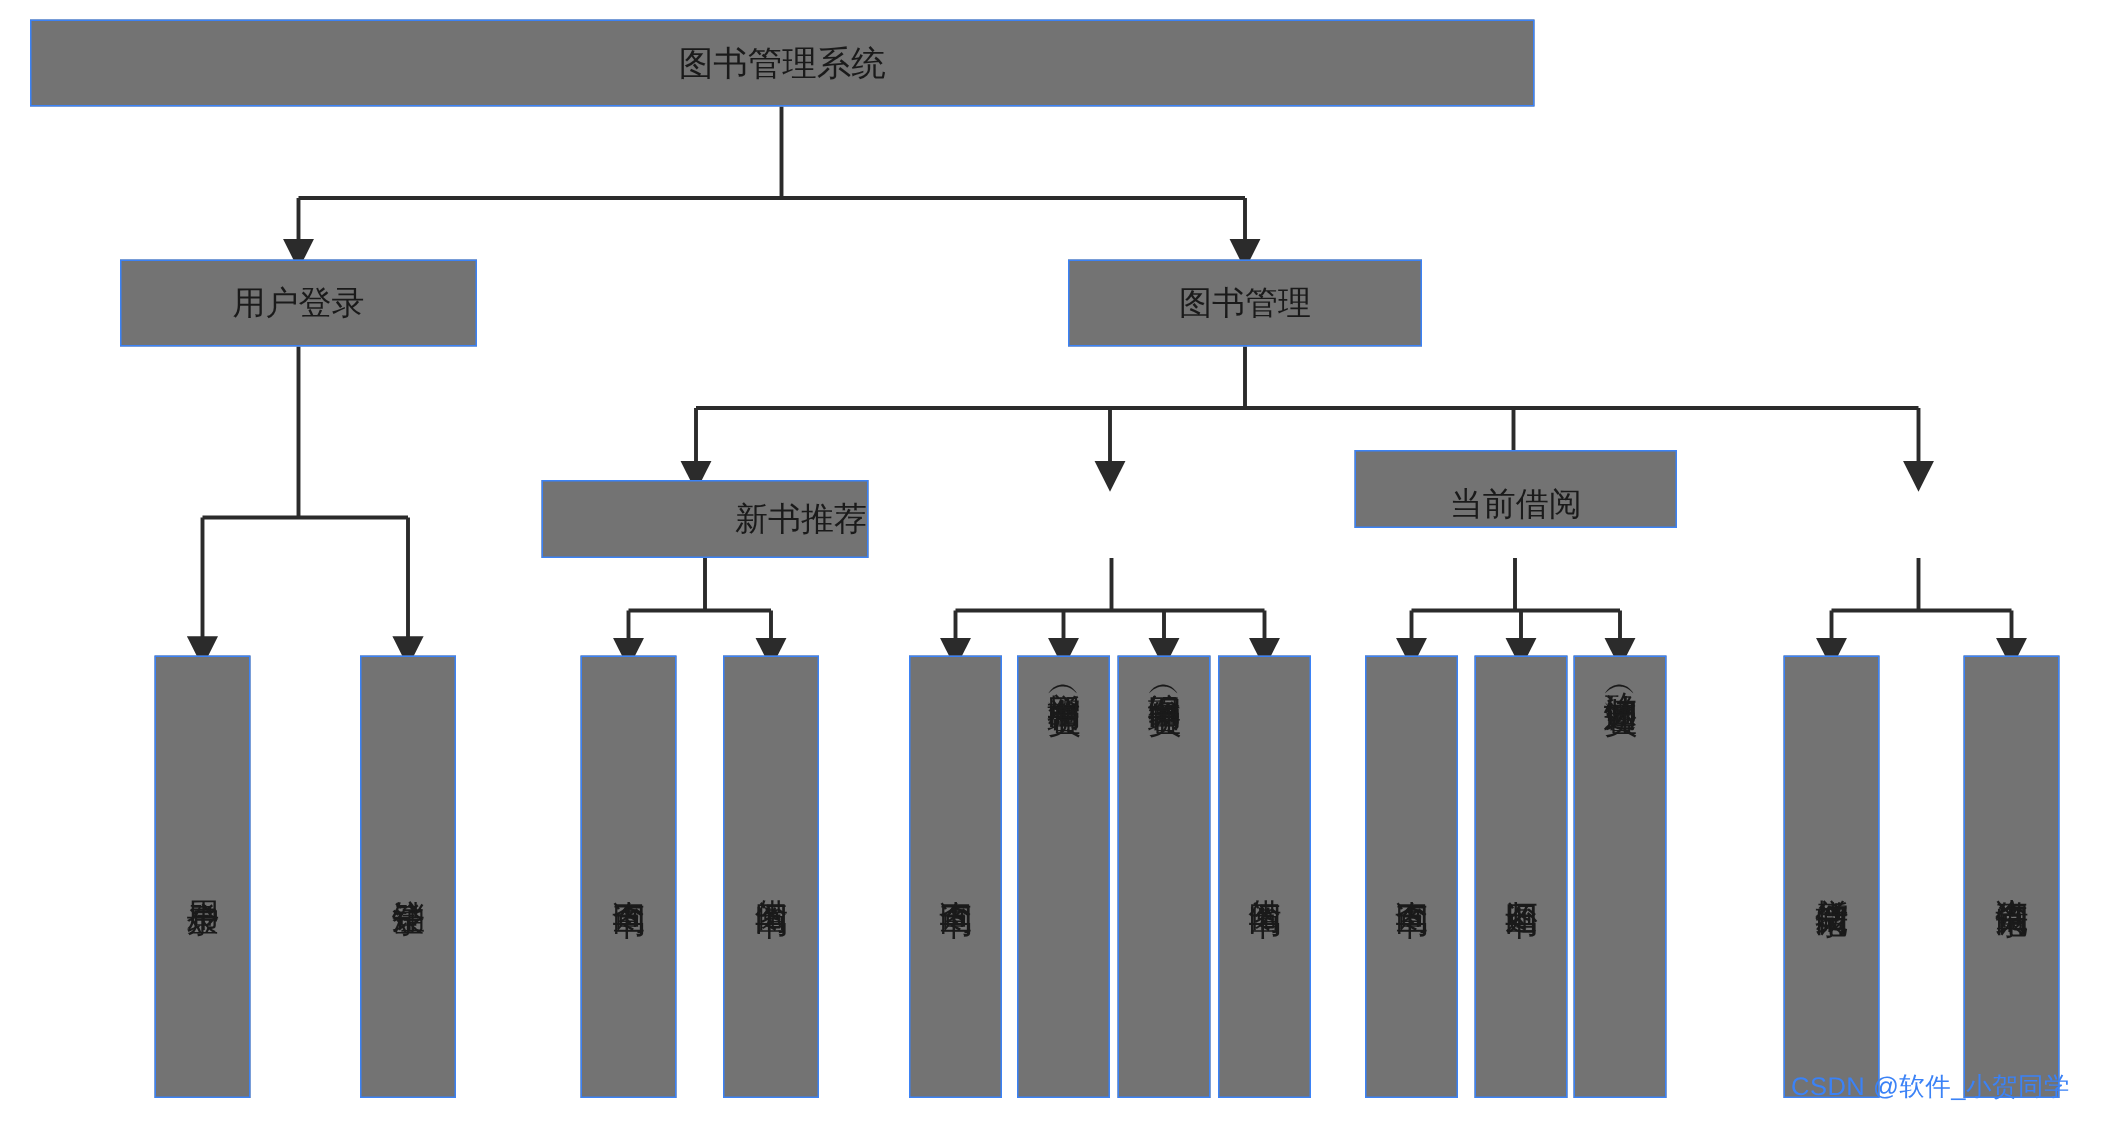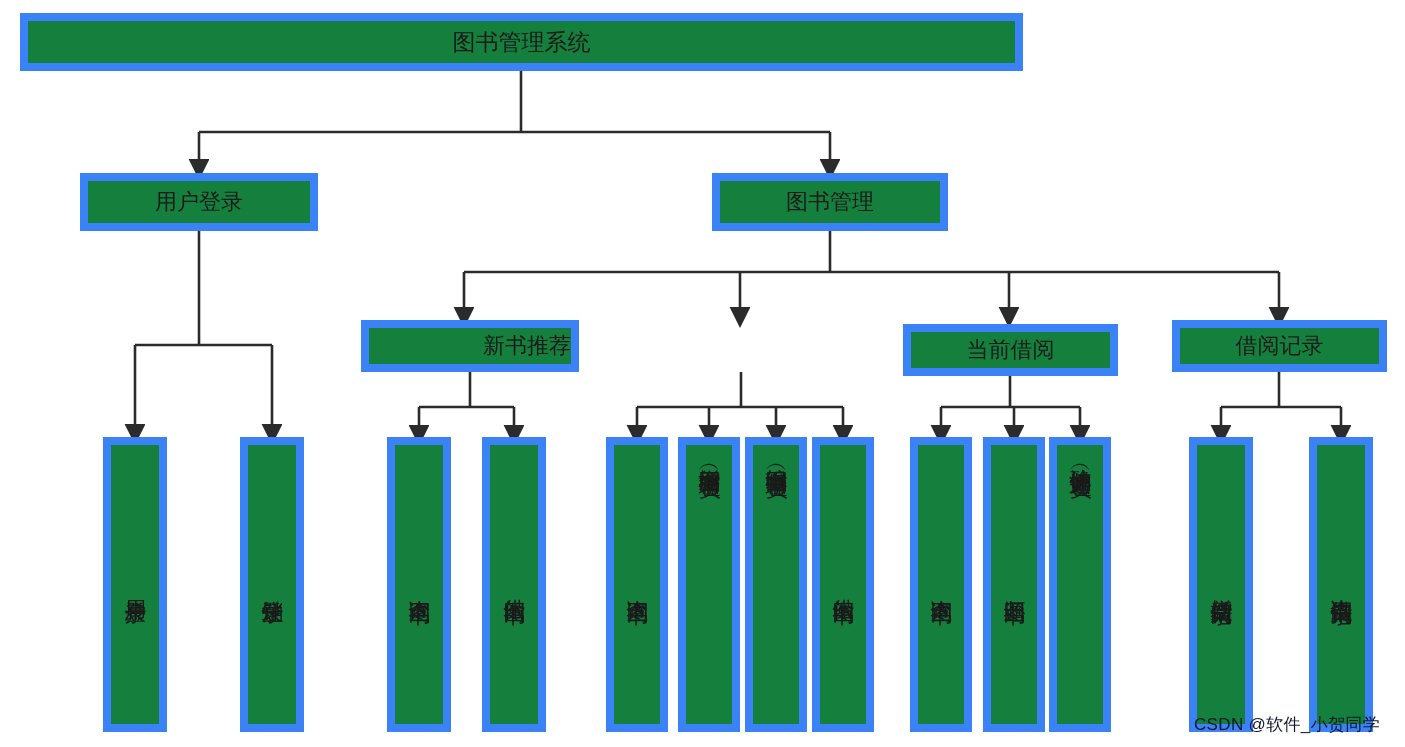--- a/index.html
+++ b/index.html
@@ -20,22 +20,22 @@
   #edges {
     position: absolute;
     left: 0;
     top: 0;
     width: 1405px;
     height: 747px;
   }
   .node {
     position: absolute;
     box-sizing: border-box;
-    border: 8px solid #3b82f6;
-    background: #15803d;
+    border: 1px solid #3b82f6;
+    background: #737373;
     display: flex;
     align-items: center;
     justify-content: center;
     color: #1a1a1a;
   }
   .node.root {
     font-size: 23px;
   }
   .node.branch {
     font-size: 22px;
@@ -54,21 +54,21 @@
     text-orientation: upright;
     font-size: 22px;
     line-height: 1.22;
     letter-spacing: 0.06em;
     white-space: nowrap;
     color: #1a1a1a;
   }
   .watermark {
     position: absolute;
     font-size: 17px;
-    color: #0f172a;
+    color: #3b82f6;
     white-space: nowrap;
     letter-spacing: 0.02em;
   }
 </style>
 </head>
 <body>
 
 <div id="canvas">
 
   <svg id="edges" viewBox="0 0 1405 747" xmlns="http://www.w3.org/2000/svg">
@@ -143,27 +143,24 @@
 
   <div class="node branch" style="left:712px; top:173px; width:236px; height:58px;">
     <span>图书管理</span>
   </div>
 
   <div class="node branch" style="left:361px; top:320px; width:218px; height:52px;justify-content:flex-end;">
     <span>新书推荐</span>
   </div>
 
 
-  <div class="node branch" style="left:903px; top:324px; width:215px; height:52px;">
+  <div class="node branch" style="left:903px; top:300px; width:215px; height:52px;align-items:flex-end;">
     <span>当前借阅</span>
   </div>
 
-  <div class="node branch" style="left:1172px; top:320px; width:215px; height:52px;">
-    <span>借阅记录</span>
-  </div>
 
   <div class="node leaf centered" style="left:103px; top:437px; width:64px; height:295px;">
     <span class="vlabel">用户登录</span>
   </div>
 
   <div class="node leaf centered" style="left:240px; top:437px; width:64px; height:295px;">
     <span class="vlabel">注销登录</span>
   </div>
 
   <div class="node leaf centered" style="left:387px; top:437px; width:64px; height:295px;">

